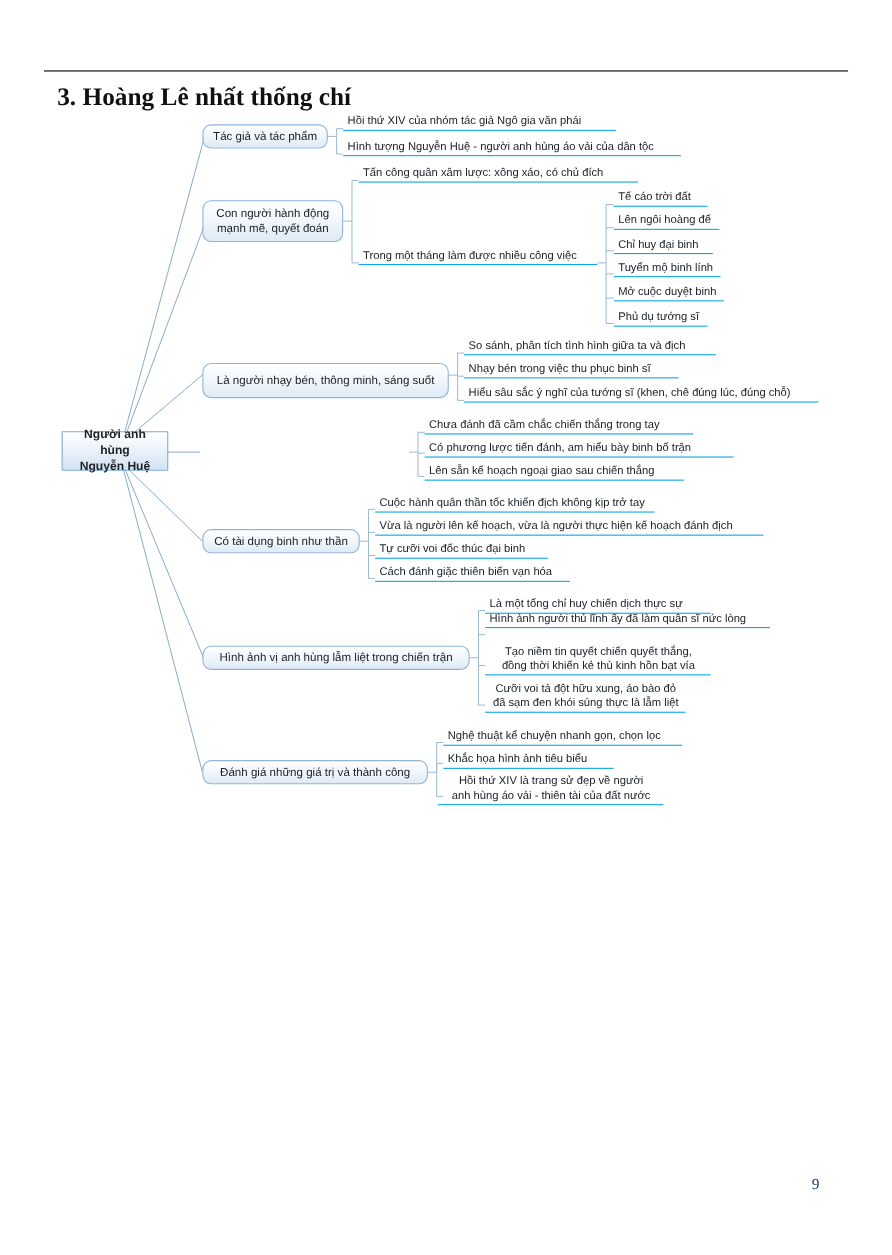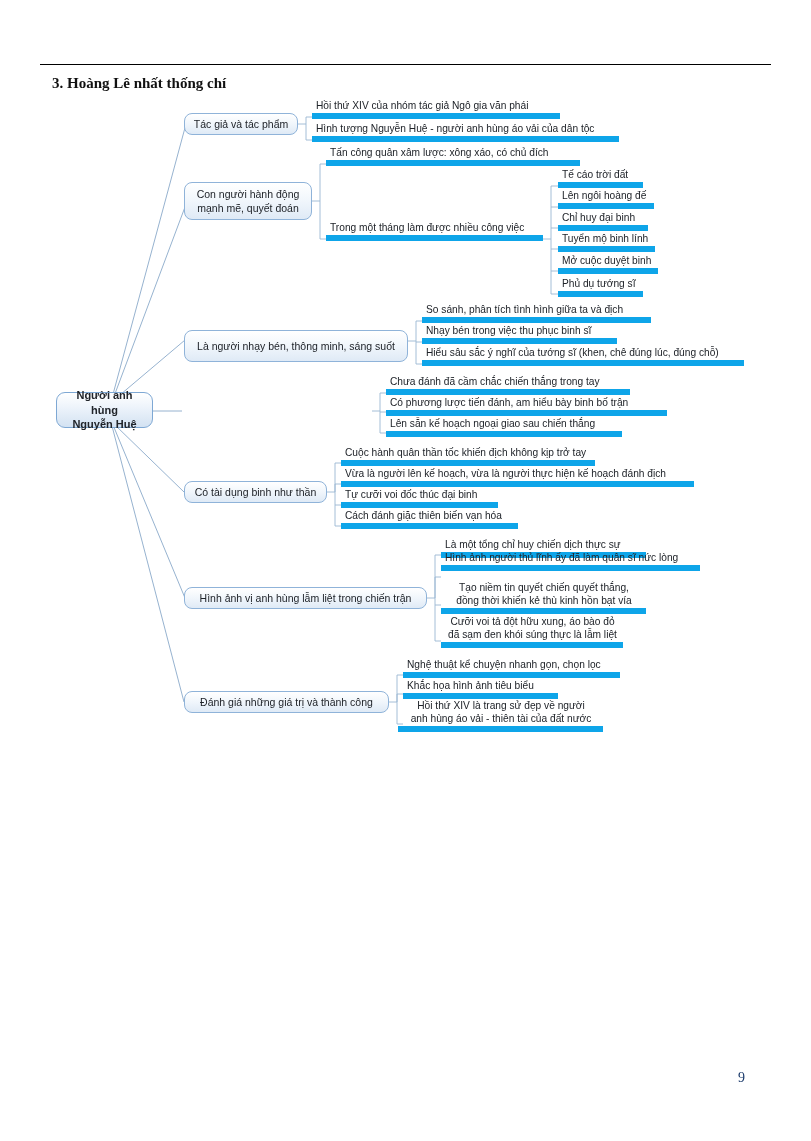--- a/index.html
+++ b/index.html
@@ -43,21 +43,21 @@
     height: 0;
     border-top: 1.3px solid #000;
   }
 
   #page-title {
     position: absolute;
     left: 52px;
     top: 75px;
     font-family: "Liberation Serif", serif;
     font-weight: bold;
-    font-size: 15px;
+    font-size: 23px;
     color: #111;
     white-space: nowrap;
   }
 
   #page-number {
     position: absolute;
     left: 738px;
     top: 1070px;
     font-family: "Liberation Serif", serif;
     font-size: 14px;
@@ -92,33 +92,33 @@
     text-align: center;
     font-size: 10.5px;
     line-height: 1.35;
     color: #20242a;
     padding: 2px 7px;
     white-space: pre-line;
   }
   .node-box.central {
     font-weight: bold;
     font-size: 11px;
-    border-radius: 9px;
+    border-radius: 1px;
     border-color: #7ea8d4;
     background: linear-gradient(to bottom, #ffffff 0%, #eef4fb 40%, #d3e2f2 100%);
   }
 
   
   .leaf {
     position: absolute;
     box-sizing: border-box;
     font-size: 10.2px;
     line-height: 1.3;
     color: #20242a;
-    border-bottom: 6px solid #0ea5e9;
+    border-bottom: 1px solid #0ea5e9;
     padding: 0 3px 1px 4px;
     white-space: pre-line;
     display: flex;
     align-items: flex-end;
   }
   .leaf.center-al { justify-content: center; text-align: center; }
 </style>
 </head>
 <body>
 

